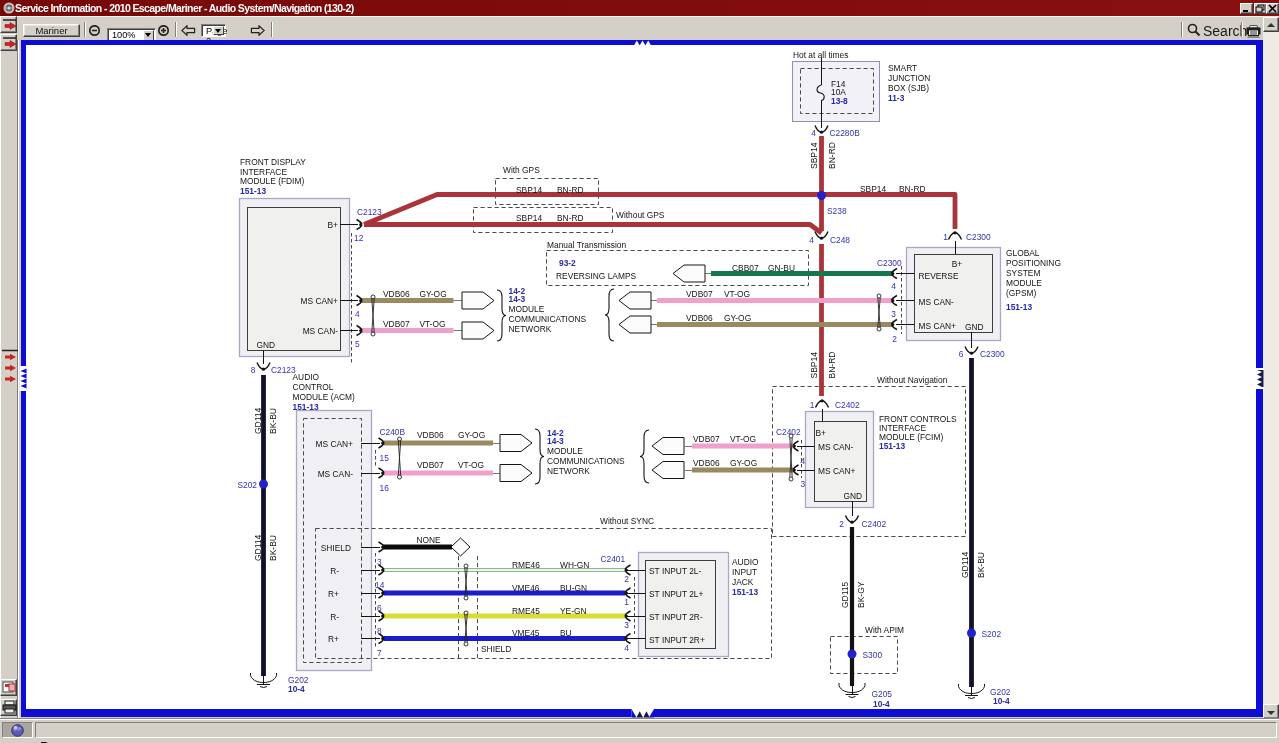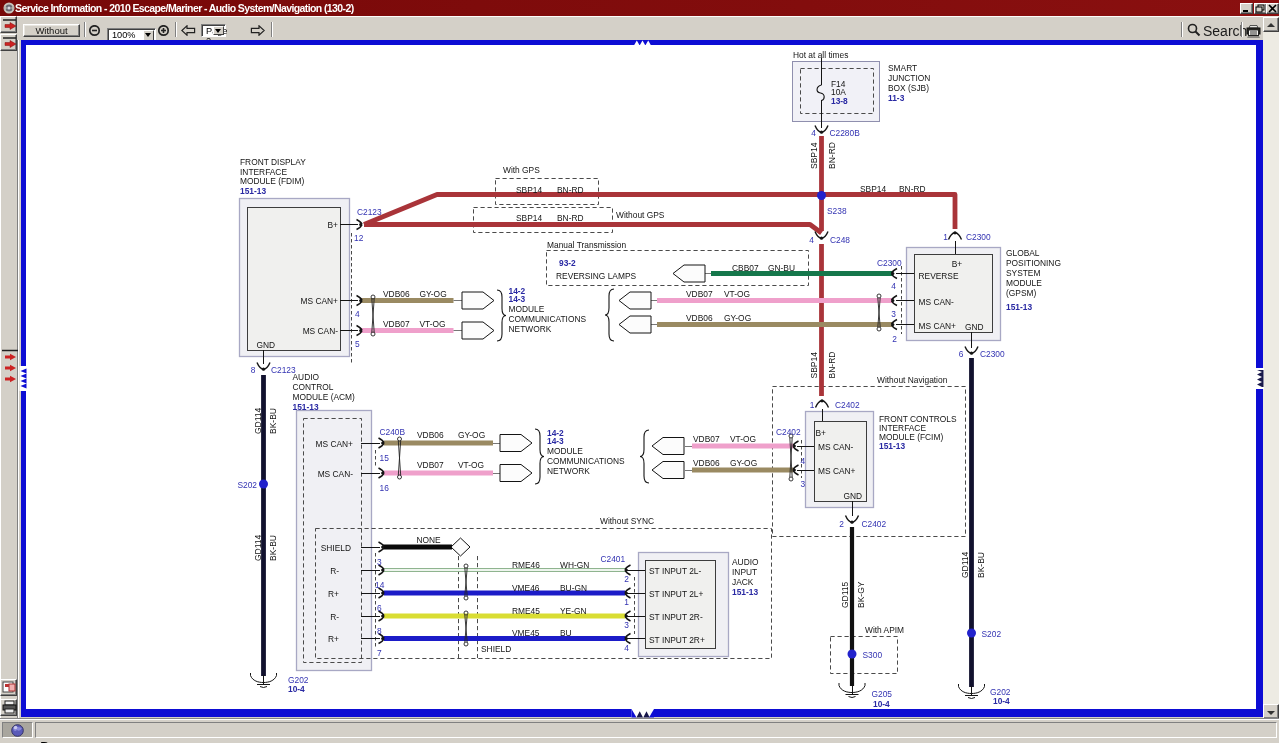--- a/index.html
+++ b/index.html
@@ -45,21 +45,21 @@
       </svg></div>
   <div class="wbtn" style="left:1254px"><svg width="11" height="9">
         <rect x="3" y="1" width="6" height="5" fill="none" stroke="#000"></rect>
         <rect x="1" y="3" width="6" height="5" fill="#d4d0c8" stroke="#000"></rect>
       </svg></div>
   <div class="wbtn" style="left:1266px;width:13px"><svg width="10" height="9">
         <path d="M1,1 L8,8 M8,1 L1,8" stroke="#000" stroke-width="1.6"></path>
       </svg></div>
 </div>
 <div class="abs" id="toolbar">
-  <div class="tbtn" style="left:23px;top:7px;width:57px;height:13px;font-size:9.5px;text-align:center;line-height:11px;color:#111">Without</div>
+  <div class="tbtn" style="left:23px;top:7px;width:57px;height:13px;font-size:9.5px;text-align:center;line-height:11px;color:#111">Mariner</div>
   <div class="sep" style="left:84px"></div>
   <svg class="abs" style="left:89px;top:8px" width="12" height="12">
       <circle cx="5.5" cy="5.5" r="4.7" fill="none" stroke="#222" stroke-width="1.7"></circle>
       <line x1="3" y1="5.5" x2="8" y2="5.5" stroke="#222" stroke-width="1.6"></line>
     </svg>
   <div class="combo" style="left:107px;top:11px;width:49px;height:29px">
       <span style="position:absolute;left:4px;top:1px">100%</span>
       <span class="cbtn">
         <svg width="7" height="5">
           <path d="M0,0 L6,0 L3,4 Z" fill="#000"></path>

